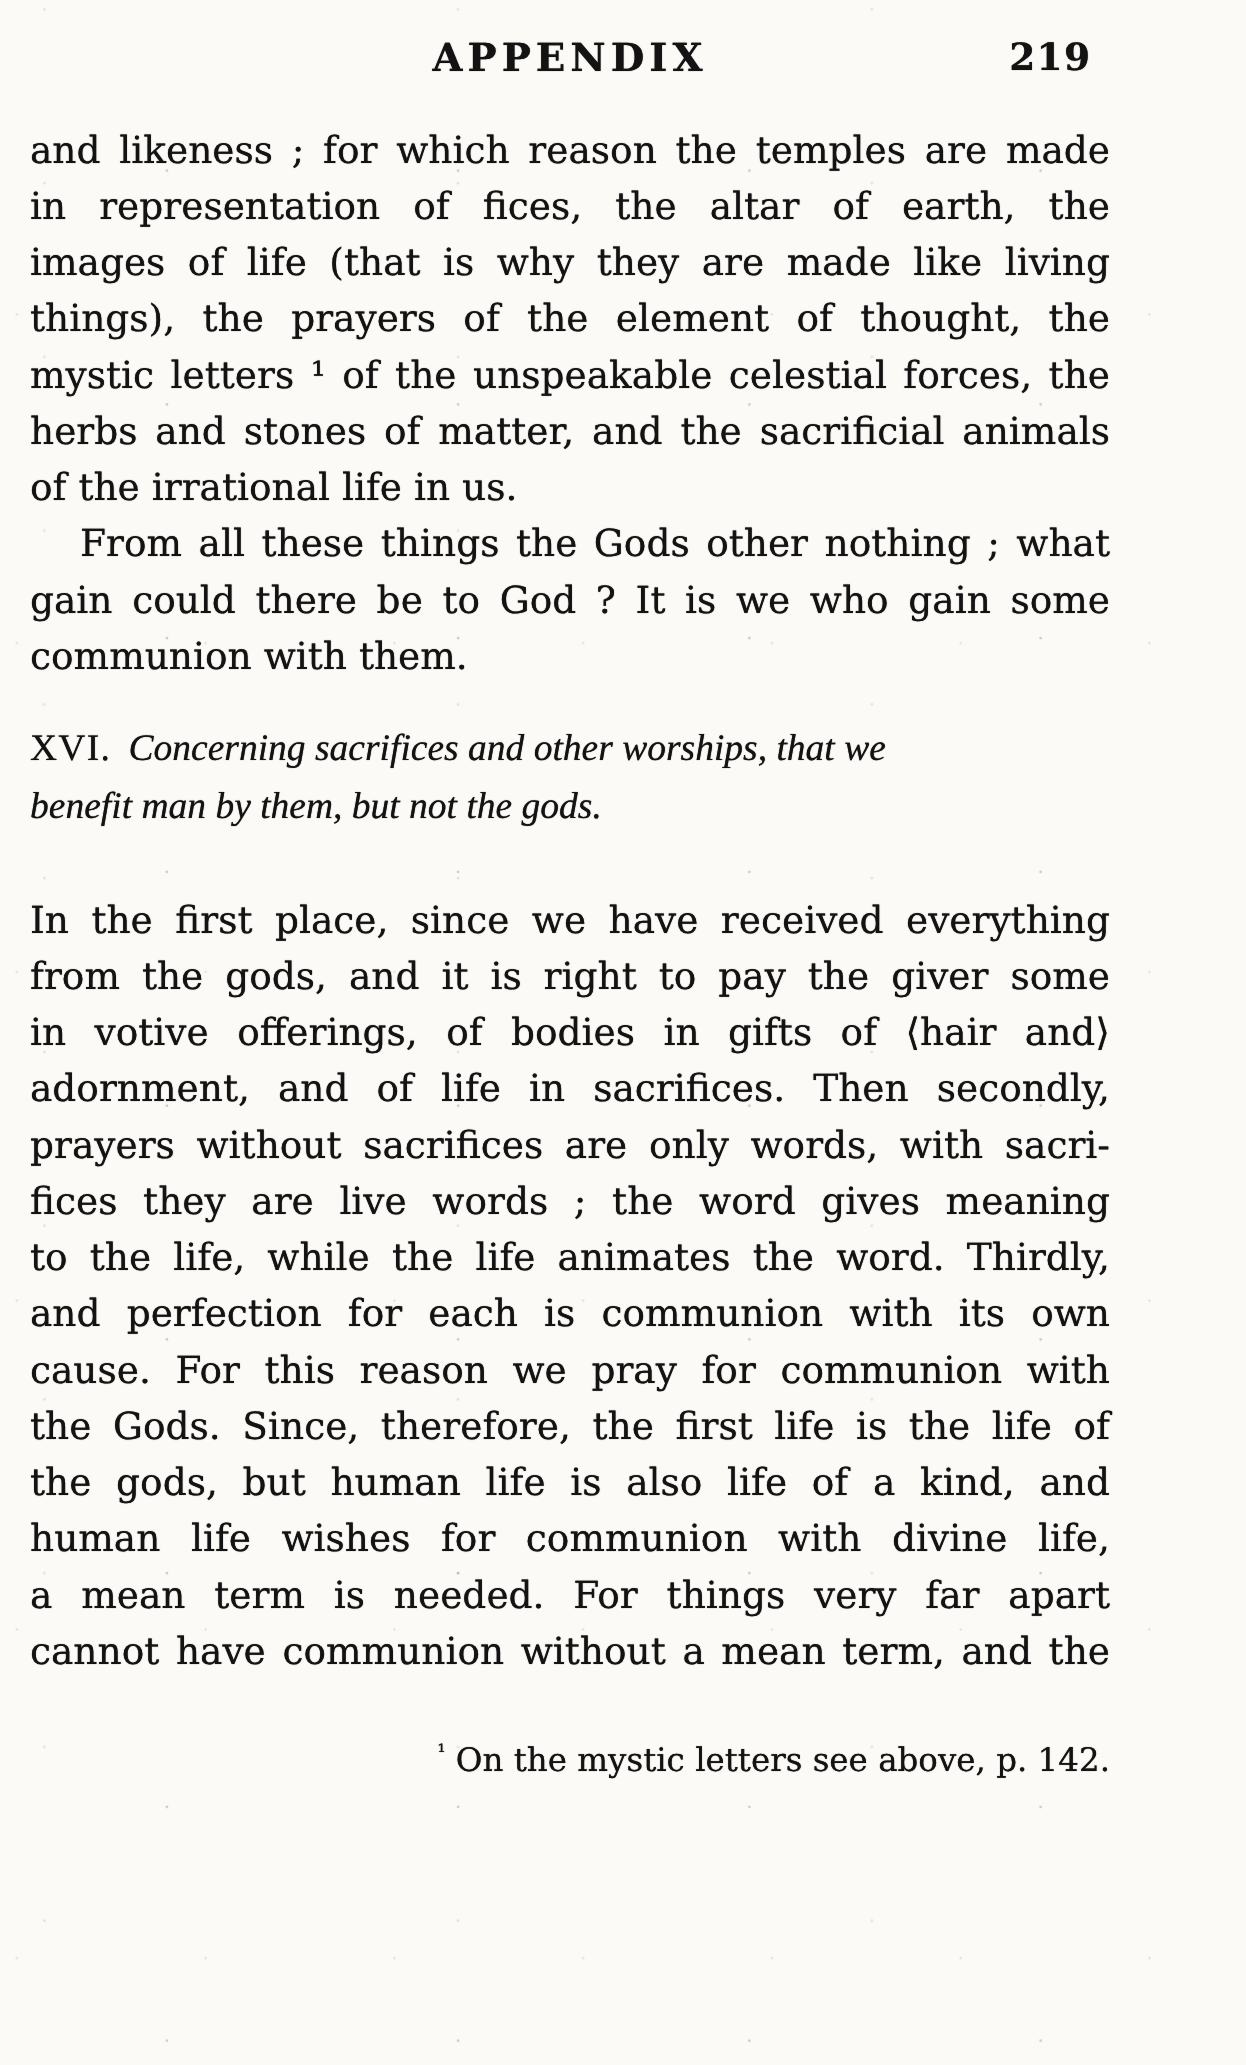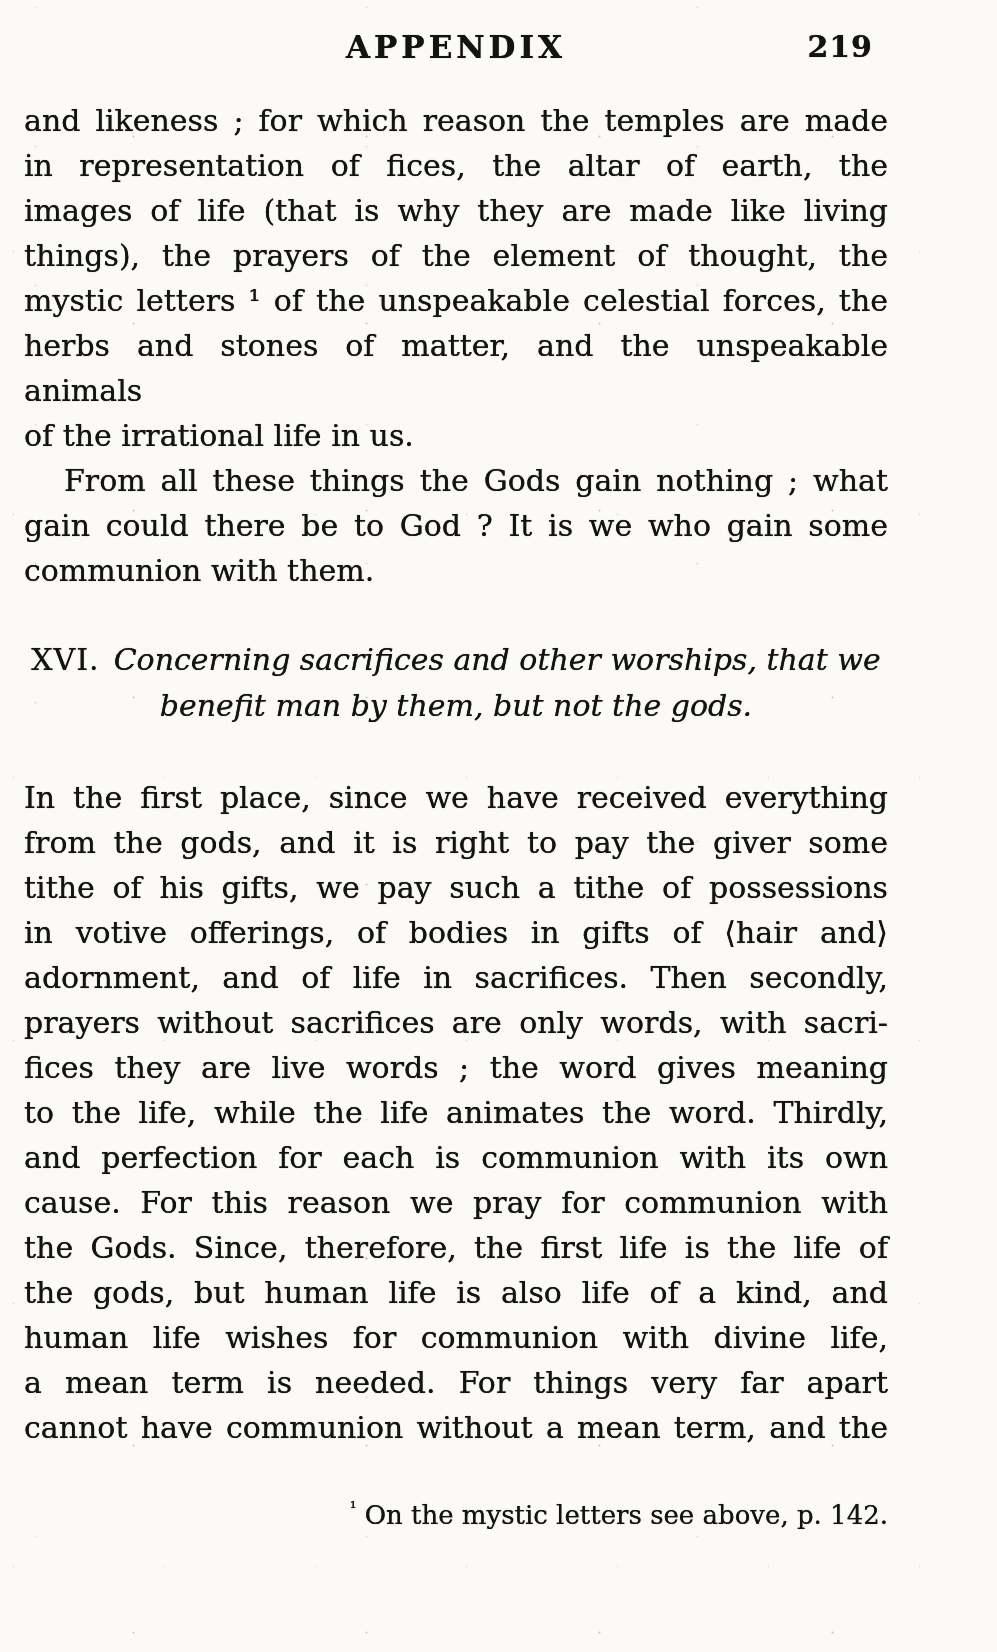--- a/index.html
+++ b/index.html
@@ -56,25 +56,26 @@
   .intro-block { margin-top: 30px; }
   .line {
     text-align: justify;
     text-align-last: justify;
     white-space: normal;
   }
   .line.flush { text-align-last: left; }
   .line.indent { padding-left: 40px; }
 
   .section-heading {
-    margin-top: 44px;
+    margin-top: 28px;
     font-size: 30px;
     line-height: 46px;
-    text-align: center;
+    text-align: left;
     font-style: italic;
+    font-family: Liberation Serif, serif;
   }
   .heading-number {
     font-style: normal;
     margin-right: 14px;
     letter-spacing: 1px;
   }
 
   .section-block { margin-top: 46px; }
 
   .footnote {
@@ -101,42 +102,41 @@
 
   <div class="body-text">
 
     <div class="intro-block">
         <div class="paragraph">
           <div class="line">and likeness ; for which reason the temples are made</div>
           <div class="line">in representation of fices, the altar of earth, the</div>
           <div class="line">images of life (that is why they are made like living</div>
           <div class="line">things), the prayers of the element of thought, the</div>
           <div class="line">mystic letters ¹ of the unspeakable celestial forces, the</div>
-          <div class="line">herbs and stones of matter, and the unspeakable animals</div>
+          <div class="line">herbs and stones of matter, and the sacrificial animals</div>
           <div class="line flush">of the irrational life in us.</div>
         </div>
         <div class="paragraph">
-          <div class="line indent">From all these things the Gods gain nothing ; what</div>
+          <div class="line indent">From all these things the Gods other nothing ; what</div>
           <div class="line">gain could there be to God ? It is we who gain some</div>
           <div class="line flush">communion with them.</div>
         </div>
       </div>
 
     <div class="section-heading">
       <div>
         <span class="heading-number">XVI.</span><span>Concerning sacrifices and other worships, that we</span>
       </div>
       <div>benefit man by them, but not the gods.</div>
     </div>
 
     <div class="section-block">
         <div class="paragraph">
           <div class="line">In the first place, since we have received everything</div>
           <div class="line">from the gods, and it is right to pay the giver some</div>
-          <div class="line">tithe of his gifts, we pay such a tithe of possessions</div>
           <div class="line">in votive offerings, of bodies in gifts of ⟨hair and⟩</div>
           <div class="line">adornment, and of life in sacrifices. Then secondly,</div>
           <div class="line">prayers without sacrifices are only words, with sacri-</div>
           <div class="line">fices they are live words ; the word gives meaning</div>
           <div class="line">to the life, while the life animates the word. Thirdly,</div>
           <div class="line">and perfection for each is communion with its own</div>
           <div class="line">cause. For this reason we pray for communion with</div>
           <div class="line">the Gods. Since, therefore, the first life is the life of</div>
           <div class="line">the gods, but human life is also life of a kind, and</div>
           <div class="line">human life wishes for communion with divine life,</div>

